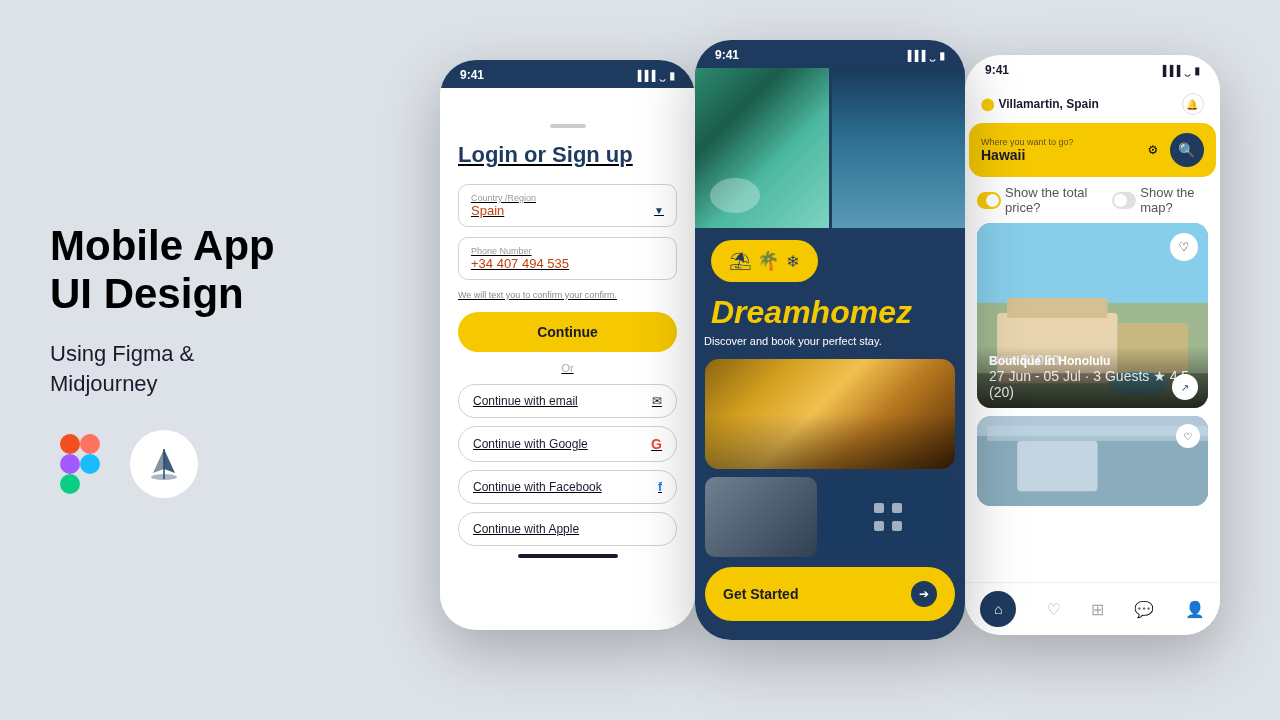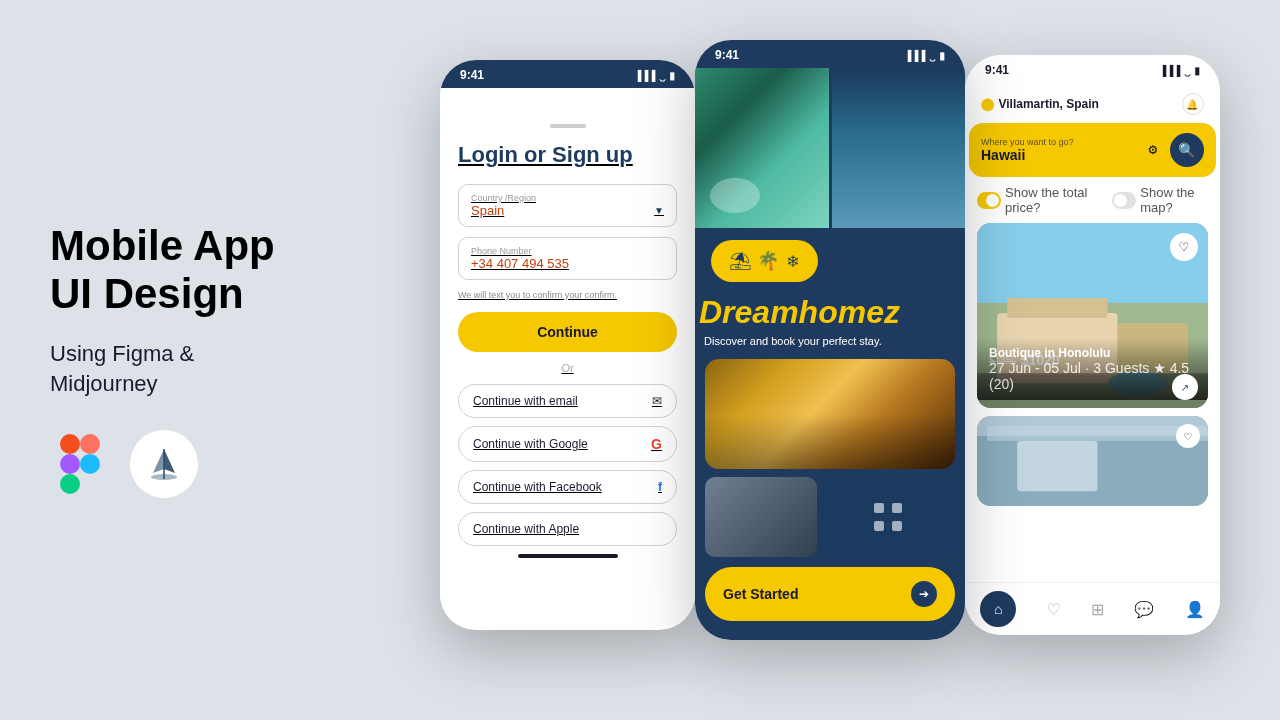--- a/index.html
+++ b/index.html
@@ -226,21 +226,21 @@
       border-radius: 50px;
       padding: 10px 18px;
       display: flex;
       align-items: center;
       gap: 6px;
     }
     .ph2-title {
       font-size: 32px;
       font-weight: 800;
       color: #f5c800;
-      padding: 0 4px 4px;
+      padding: 0 16px 4px;
       font-style: italic;
     }
     .ph2-subtitle {
       font-size: 11px;
       color: white;
       padding: 0 9px 12px;
     }
     .ph2-interior-img {
       height: 110px;
       margin: 0 10px;
@@ -454,21 +454,21 @@
       color: rgba(255,255,255,0.7);
       text-decoration: line-through;
     }
     .new-price {
       font-size: 14px;
       font-weight: 700;
       color: white;
     }
     .card-info {
       position: absolute;
-      bottom: 8px;
+      bottom: 0;
       left: 0;
       right: 0;
       background: linear-gradient(0deg, rgba(0,0,0,0.7) 0%, transparent 100%);
       padding: 8px 12px;
     }
     .property-name {
       font-size: 12px;
       font-weight: 700;
       color: white;
     }

